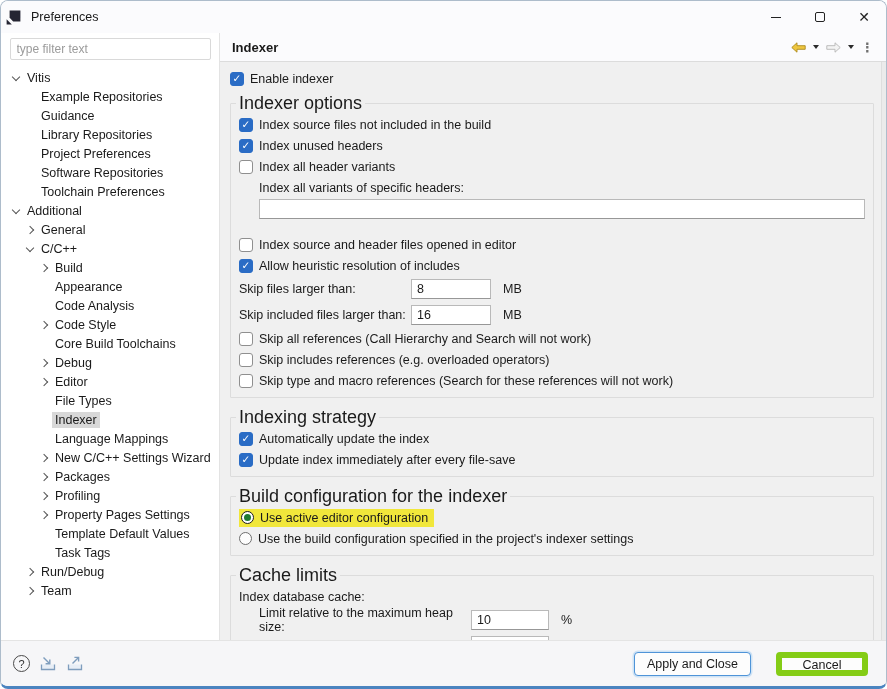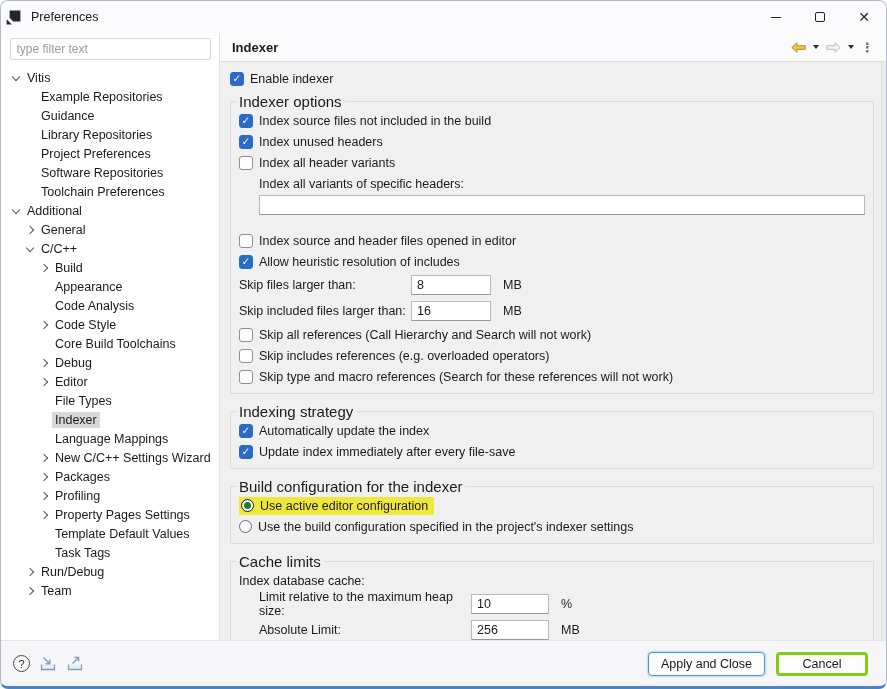--- a/index.html
+++ b/index.html
@@ -41,45 +41,45 @@
   .cmain{flex:1;padding:6px 12px 0 10px;position:relative;overflow:hidden;font-size:12.5px}
   .sstrip{position:absolute;top:0;right:0;bottom:0;width:5px;background:#ebebeb;border-left:1px solid #dedede}
   .row{display:flex;align-items:center;height:21px}
   .irow{display:flex;align-items:center;height:26px}
   .cbx{width:14px;height:14px;flex:0 0 14px;border:1px solid #8f8f8f;border-radius:3px;background:#fff;margin-right:6px;
     display:flex;align-items:center;justify-content:center}
   .cbx.on{background:var(--accent-blue,#2a6cc5);border-color:var(--accent-blue,#2a6cc5)}
   .cbx b{display:none;color:#fff;font-size:10.5px;font-weight:normal;line-height:1}
   .cbx.on b{display:block}
   fieldset{border:1px solid #dcdcdc;margin:4px 0 9px;padding:0 8px 6px;border-radius:1px;min-width:0}
-  legend{font-size:15px;padding:0 3px;margin-left:-3px;color:#1a1a1a}
+  legend{font-size:18px;padding:0 3px;margin-left:-3px;color:#1a1a1a}
   input.fld{height:20px;border:1px solid #b9b9b9;border-bottom-color:#979797;background:#fff;
     font:12.5px "Liberation Sans",sans-serif;padding:0 5px;color:#1a1a1a}
   .full{width:calc(100% - 20px);margin-left:20px;display:block;margin-top:1px}
   .lw170{width:172px;flex:0 0 172px}
   .lw212{width:212px;flex:0 0 212px}
   .ind20{padding-left:20px}
   .unit{margin-left:12px}
   .w80{width:80px}.w78{width:78px}
   .rad{width:13px;height:13px;flex:0 0 13px;border:1px solid #6f6f6f;border-radius:50%;background:#fdfdfd;margin-right:6px;
     display:flex;align-items:center;justify-content:center}
   .rad.on{border:1.5px solid #1c1c1c;background:#fff}
   .rad i{display:none;width:7px;height:7px;border-radius:50%;background:var(--radio-green,#1f7a33)}
   .rad.on i{display:block}
   .hl{display:inline-flex;align-items:center;background:var(--highlight-yellow,#f1e73b);padding:2px 6px 2px 2px}
   .actions{display:flex;justify-content:flex-end;gap:9px;margin-top:9px}
-  .btn{height:24px;min-width:92px;padding:0 12px;background:#fdfdfd;border:3px solid #84cc16;border-radius:4px;
+  .btn{height:24px;min-width:92px;padding:0 12px;background:#fdfdfd;border:6px solid #84cc16;border-radius:4px;
     font:12.5px "Liberation Sans",sans-serif;color:#1a1a1a}
   .btn.focus{border:1px solid #4f94d8;box-shadow:0 0 0 1.5px #cfe3f5}
   
   .footer{flex:0 0 46px;border-top:1px solid #e4e4e4;background:#f6f6f8;display:flex;align-items:center;padding:0 18px 0 12px}
   .ficons{display:flex;align-items:center;gap:9px}
   .help{width:17px;height:17px;border:1px solid #4a4a4a;border-radius:50%;display:flex;align-items:center;
     justify-content:center;font-size:11px;color:#333}
-  .fbtns{margin-left:auto;display:flex;gap:11px}
+  .fbtns{margin-left:auto;display:flex;gap:25px}
 </style>
 </head>
 <body>
 
 <div class="window">
 
   <div class="titlebar">
     <svg width="17" height="17" viewBox="0 0 17 17">
       <path d="M4.6 1.6 H15.4 V12.4 H8.2 L4.6 8.8 Z" fill="#252532"></path>
       <path d="M1.6 15.4 V10.2 L6.8 15.4 Z" fill="#252532"></path>

